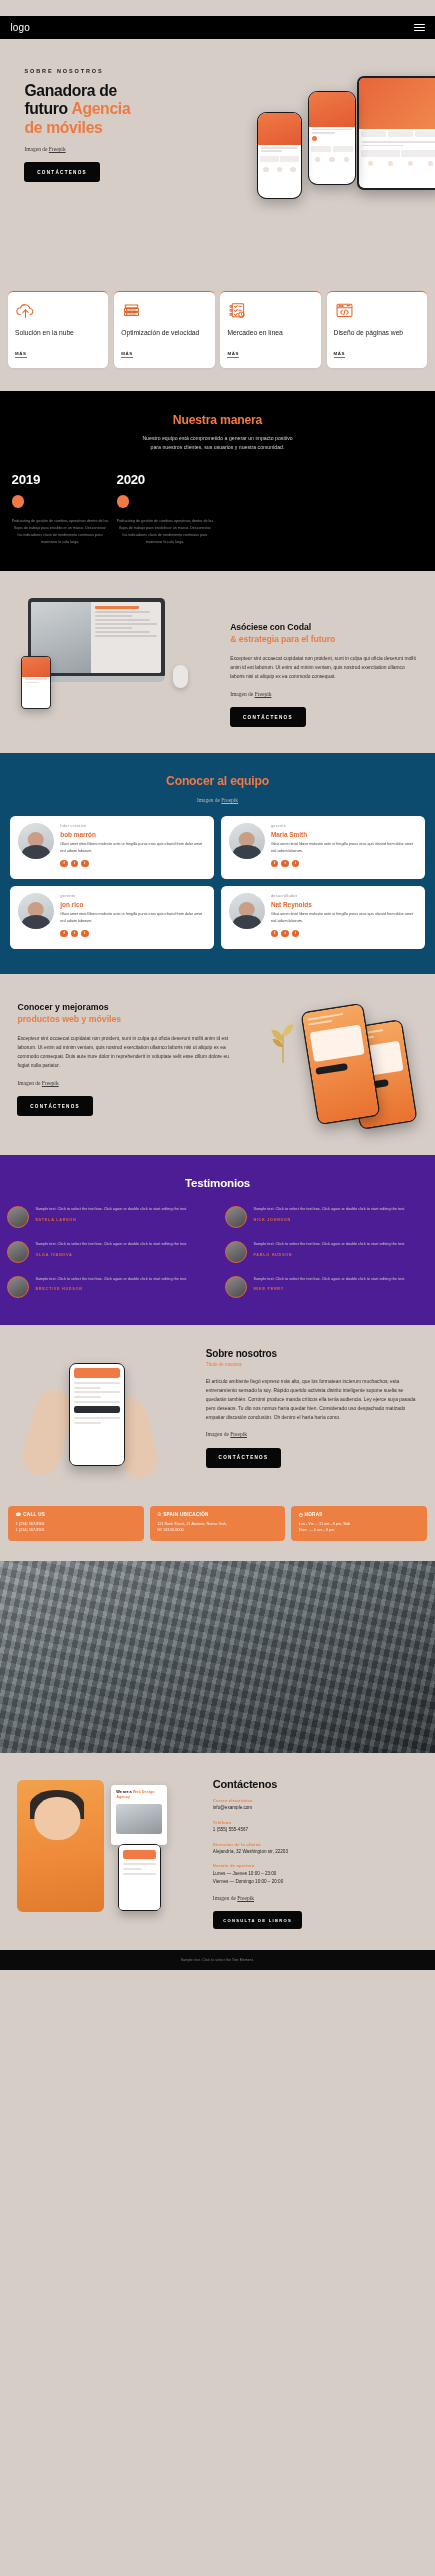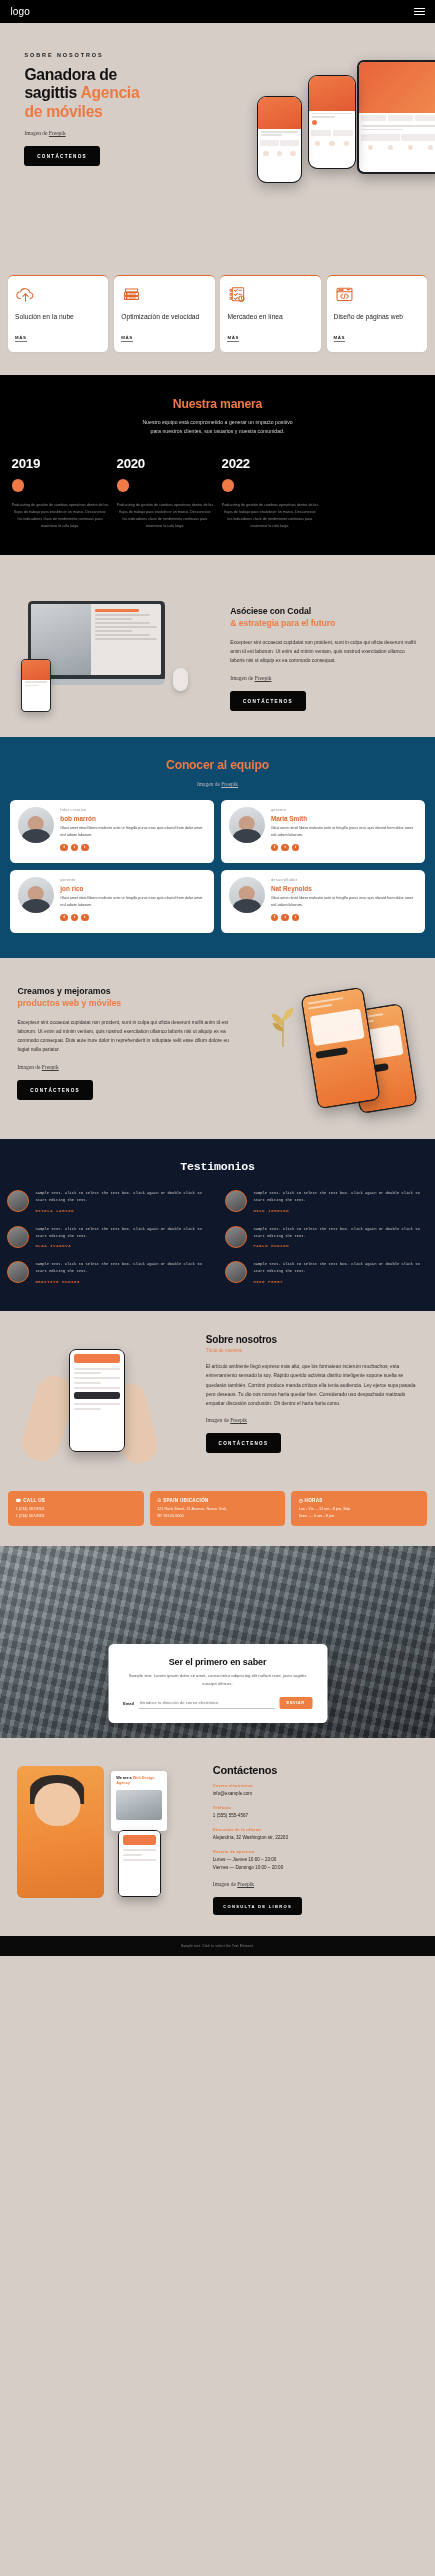--- a/index.html
+++ b/index.html
@@ -3,21 +3,21 @@
 <meta charset="utf-8">
 <style>
   * { margin:0; padding:0; box-sizing:border-box; }
   html,body { width:435px; }
   body {
     font-family:"Liberation Sans", sans-serif;
     background:#d6cdc7;
     color:#111;
     -webkit-font-smoothing:antialiased;
   }
-  .page { width:435px; margin:0 auto; position:relative; overflow:hidden; }
+  .page { width:435px; margin:16px auto; position:relative; overflow:hidden; }
 
   
   .topbar {
     height:23px; background:#000; display:flex; align-items:center;
     justify-content:space-between; padding:0 10.4px;
   }
   .logo { color:#fff; font-size:10px; letter-spacing:0.2px; font-weight:400; }
   .burger { width:10.4px; display:flex; flex-direction:column; gap:1.7px; cursor:pointer; }
   .burger span { display:block; height:1.2px; background:#fff; border-radius:0.6px; }
 
@@ -92,21 +92,21 @@
   .timeline { background:#000000; color:#fff; padding:22px 11.6px 25.5px; text-align:center; }
   .sec-title { font-size:12.2px; font-weight:700; color:#ef7a46; letter-spacing:-0.2px; }
   .sec-sub { font-size:5.2px; color:#d8d3d0; line-height:1.75; margin-top:7px; }
   .years { display:grid; grid-template-columns:repeat(4,1fr); gap:8.1px; margin-top:20px; }
   .year-col { text-align:left; }
   .year-num { font-size:13.3px; font-weight:800; letter-spacing:-0.3px; color:#fff; }
   .year-dot { width:12.8px; height:12.8px; border-radius:50%; background:#ef7a46; margin:8.1px 0 10.4px; }
   .year-txt { font-size:3.7px; line-height:1.85; color:#8d8884; text-align:center; }
 
   
-  .partner { background:#d6cdc7; padding:21px 17.4px 25.5px; display:flex; gap:12.8px; align-items:flex-end; }
+  .partner { background:#d6cdc7; padding:21px 17.4px 25.5px; display:flex; gap:12.8px; align-items:flex-start; }
   .partner-art { width:200px; height:116px; position:relative; flex:none; }
   .laptop { position:absolute; left:10.4px; top:5.8px; width:137px; }
   .laptop .lid { height:78px; background:#2f3439; border-radius:4.6px 4.6px 1.2px 1.2px; padding:3.5px; }
   .laptop .lid .scr { width:100%; height:100%; background:#e9e5e3; border-radius:1.7px; overflow:hidden; display:flex; }
   .laptop .base { height:5.8px; background:#b9bec2; border-radius:0 0 5.8px 5.8px; }
   .lap-photo { width:46%; background:linear-gradient(160deg,#cfd3d6,#9aa1a6); }
   .lap-body { flex:1; padding:4.6px 4.1px; }
   .lap-body .l { height:1.7px; background:#cfcac7; border-radius:1.2px; margin-bottom:2.3px; }
   .lap-body .l.a { width:70%; background:#ef7a46; height:2.9px; }
   .lap-body .l.b { width:88%; }
@@ -154,21 +154,21 @@
   .t1 { width:63px; height:114px; left:65px; top:10.4px; transform:rotate(-9deg); }
   .t2 { width:58px; height:103px; left:108px; top:27px; transform:rotate(-9deg); }
   .plant { position:absolute; left:17.4px; top:12.8px; width:44px; height:56px; }
   .sc-or { height:100%; background:linear-gradient(170deg,#f6ab63,#e9702f); padding:5.8px 4.6px; }
   .sc-or .k { height:2.3px; background:rgba(255,255,255,.55); border-radius:1.2px; margin-bottom:2.9px; }
   .sc-or .k.w1 { width:70%; } .sc-or .k.w2 { width:48%; }
   .sc-or .box { margin-top:7px; height:30px; background:rgba(255,255,255,.88); border-radius:3.5px; }
   .sc-or .pill { margin-top:5.8px; height:7px; width:62%; background:#1d1d1d; border-radius:4.1px; }
 
   
-  .testi { background:#0f172a; padding:21px 7px 27px;font-family:Liberation Mono, monospace; }
+  .testi { background:#4c1d95; padding:21px 7px 27px; }
   .testi h2 { font-size:11.6px; font-weight:800; color:#fff; text-align:center; letter-spacing:-0.2px; }
   .testi-grid { display:grid; grid-template-columns:1fr 1fr; gap:12.8px 15px; margin-top:17.4px; }
   .tst { display:flex; gap:6.4px; }
   .tst-av { width:22px; height:22px; border-radius:50%; flex:none; border:1.5px solid #e0682f;
             background:linear-gradient(150deg,#8d8d8d,#4a4a4a); overflow:hidden; }
   .tst-txt { font-size:3.8px; line-height:1.85; color:#cfcac7; }
   .tst-name { font-size:3.8px; font-weight:700; letter-spacing:0.7px; color:#e0682f;
               text-transform:uppercase; margin-top:4.6px; }
 
   
@@ -316,21 +316,21 @@
               <i></i>
               <i></i>
             </div>
         </div>
       </div>
     </div>
     <div class="hero-inner">
       <div class="eyebrow">SOBRE NOSOTROS</div>
       <h1 class="hero-title">
         <span>Ganadora de</span><br>
-        <span>sagittis </span><span class="accent">Agencia</span><br>
+        <span>futuro </span><span class="accent">Agencia</span><br>
         <span class="accent">de móviles</span>
       </h1>
       <div class="credit">
         <span>Imagen de </span><u>Freepik</u>
       </div>
       <button class="btn-dark">CONTÁCTENOS</button>
     </div>
   </section>
 
   <section class="cards">
@@ -412,25 +412,20 @@
       <div class="year-col">
         <div class="year-num">2019</div>
         <div class="year-dot"></div>
         <div class="year-txt">Podcasting de gestión de cambios operativos dentro de los flujos de trabajo para establecer un marco. Desconectar los indicadores clave de rendimiento continuos para maximizar la cola larga.</div>
       </div>
       <div class="year-col">
         <div class="year-num">2020</div>
         <div class="year-dot"></div>
         <div class="year-txt">Podcasting de gestión de cambios operativos dentro de los flujos de trabajo para establecer un marco. Desconectar los indicadores clave de rendimiento continuos para maximizar la cola larga.</div>
       </div>
-      <div class="year-col">
-        <div class="year-num">2022</div>
-        <div class="year-dot"></div>
-        <div class="year-txt">Podcasting de gestión de cambios operativos dentro de los flujos de trabajo para establecer un marco. Desconectar los indicadores clave de rendimiento continuos para maximizar la cola larga.</div>
-      </div>
     </div>
   </section>
 
   <section class="partner">
     <div class="partner-art">
       <div class="laptop">
         <div class="lid">
             <div class="scr">
           <div class="lap-photo"></div>
           <div class="lap-body">
@@ -543,21 +538,21 @@
           </div>
         </div>
       </div>
 
     </div>
   </section>
 
   <section class="improve">
     <div class="improve-txt">
       <h2 class="improve-title">
-        <span>Creamos y mejoramos</span><br>
+        <span>Conocer y mejoramos</span><br>
         <span class="accent">productos web y móviles</span>
       </h2>
       <p class="body-copy">Excepteur sint occaecat cupidatat non proident, sunt in culpa qui oficia deserunt mollit anim id est laborum. Ut enim ad minim veniam, quis nostrud exercitation ullamco laboris nisi ut aliquip ex ea commodo consequat. Duis aute irure dolor in reprehenderit in voluptate velit esse cillum dolore eu fugiat nulla pariatur.</p>
       <div class="credit">
         <span>Imagen de </span><u>Freepik</u>
       </div>
       <button class="btn-dark">CONTÁCTENOS</button>
     </div>
     <div class="improve-art">
       <div class="plant">
@@ -692,29 +687,20 @@
         <span>◷</span>
         <span>HORAS</span>
       </div>
       <div class="strip-line" style="white-space:pre-line">Lun - Vie ... 11 am - 8 pm, Sáb
 Dom ..... 6 am - 8 pm</div>
     </div>
   </section>
 
   <section class="build">
     <div class="build-bg"></div>
-    <div class="subs">
-      <h2>Ser el primero en saber</h2>
-      <p>Sample text. Lorem ipsum dolor sit amet, consectetur adipiscing elit nullam nunc justo sagittis suscipit ultrices.</p>
-      <div class="subs-form">
-        <label>Email</label>
-        <input type="text" placeholder="Introduce tu dirección de correo electrónico" style="">
-        <button class="subs-btn">ENVIAR</button>
-      </div>
-    </div>
   </section>
 
   <section class="contact">
     <div class="contact-art">
       <div class="woman">
           <div class="hair"></div>
           <div class="face"></div>
         </div>
       <div class="card-ad">
         <div class="t">We are a <span class="or">Web Design Agency</span></div>

